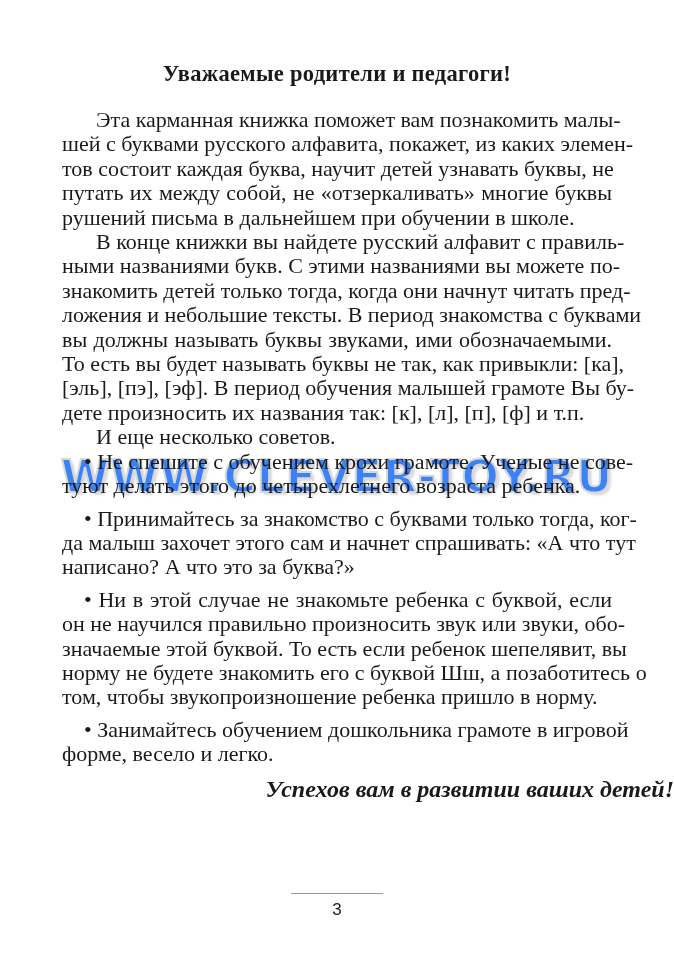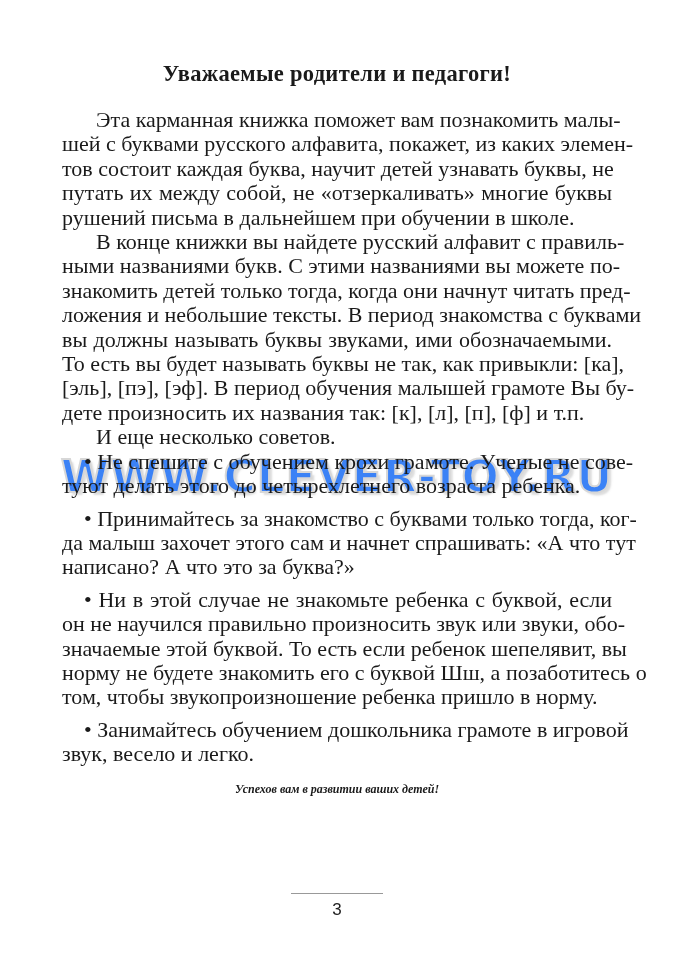--- a/index.html
+++ b/index.html
@@ -40,24 +40,24 @@
     text-align:justify;
     text-align-last:justify;
     white-space:nowrap;
   }
   .line.last{text-align-last:left;}
   .para.indent .line.first{text-indent:34px;}
   .para.bullet .line.first{text-indent:22px;}
   .closing{
     position:relative;z-index:1;
     margin-top:10px;
-    text-align:center;
+    text-align:right;
     font-weight:bold;
     font-style:italic;
-    font-size:12px;
+    font-size:24px;
     line-height:25px;
   }
   .watermark{
     position:absolute;z-index:0;
     top:451px;left:0;right:0;
     text-align:center;
     font-family:"DejaVu Sans", sans-serif;
     font-weight:bold;
     font-size:44px;
     letter-spacing:1px;
@@ -119,19 +119,19 @@
       </div>
       <div class="para bullet spaced">
         <div class="line first">• Ни в этой случае не знакомьте ребенка с буквой, если</div>
         <div class="line">он не научился правильно произносить звук или звуки, обо-</div>
         <div class="line">значаемые этой буквой. То есть если ребенок шепелявит, вы</div>
         <div class="line">норму не будете знакомить его с буквой Шш, а позаботитесь о</div>
         <div class="line last">том, чтобы звукопроизношение ребенка пришло в норму.</div>
       </div>
       <div class="para bullet spaced">
         <div class="line first">• Занимайтесь обучением дошкольника грамоте в игровой</div>
-        <div class="line last">звук, весело и легко.</div>
+        <div class="line last">форме, весело и легко.</div>
       </div>
     </div>
   <div class="closing">Успехов вам в развитии ваших детей!</div>
   <div class="footer-rule"></div>
   <div class="page-number">3</div>
 </div>
 
 </body></html>

